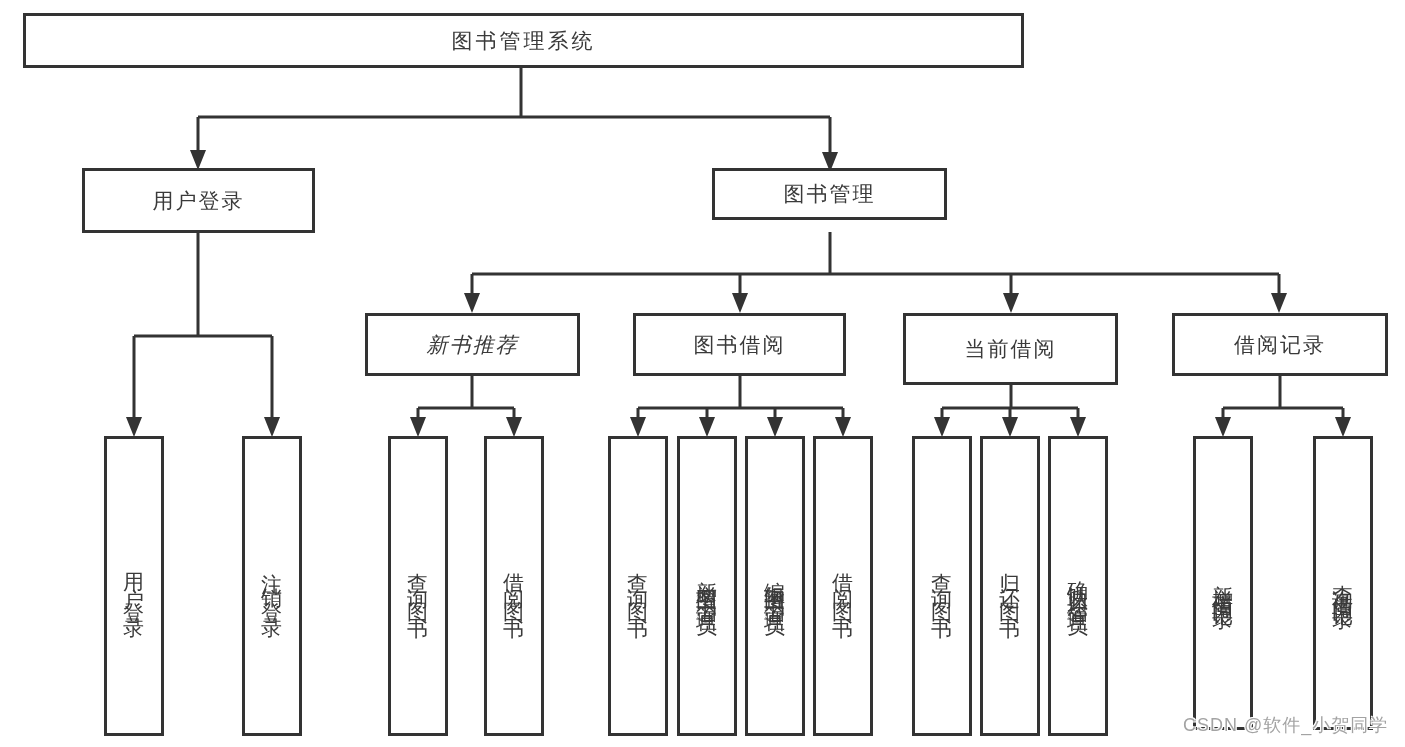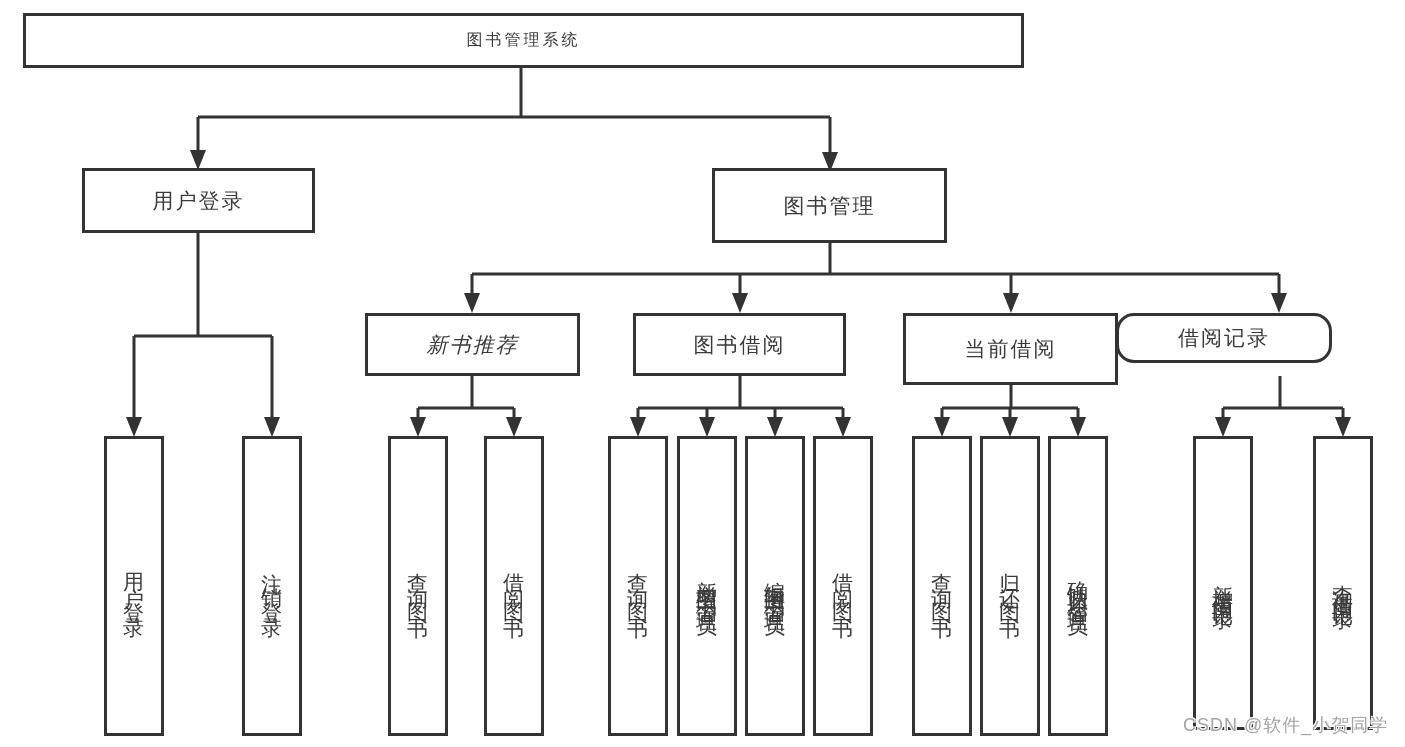--- a/index.html
+++ b/index.html
@@ -32,21 +32,21 @@
     align-items: center;
     justify-content: center;
     color: #3a3a3a;
   }
   .node span {
     font-size: 21px;
     letter-spacing: 2px;
     white-space: nowrap;
   }
   .title-box span {
-    font-size: 16px;
+    font-size: 21px;
     letter-spacing: 3px;
   }
   .hdr {  }
   .leaf {
     position: absolute;
     box-sizing: border-box;
     top: 436px;
     width: 60px;
     height: 300px;
     border: 3px solid #333333;
@@ -122,34 +122,34 @@
     </g>
   </svg>
 
   <div class="node title-box" style="left:23px; top:13px; width:1001px; height:55px;">
     <span>图书管理系统</span>
   </div>
 
   <div class="node hdr" style="left:82px; top:168px; width:233px; height:65px;">
     <span>用户登录</span>
   </div>
-  <div class="node hdr" style="left:712px; top:168px; width:235px; height:75px;">
+  <div class="node hdr" style="left:712px; top:168px; width:235px; height:52px;">
     <span>图书管理</span>
   </div>
 
   <div class="node hdr" style="left:365px; top:313px; width:215px; height:63px;font-style:italic;">
     <span>新书推荐</span>
   </div>
   <div class="node hdr" style="left:633px; top:313px; width:213px; height:63px;">
     <span>图书借阅</span>
   </div>
   <div class="node hdr" style="left:903px; top:313px; width:215px; height:72px;">
     <span>当前借阅</span>
   </div>
-  <div class="node hdr" style="left:1116px; top:313px; width:216px; height:50px;border-radius:18px;">
+  <div class="node hdr" style="left:1172px; top:313px; width:216px; height:63px;">
     <span>借阅记录</span>
   </div>
 
   <div class="leaf" style="left:104px;">
     <span class="leaf-label short">用户登录</span>
   </div>
   <div class="leaf" style="left:242px;">
     <span class="leaf-label short">注销登录</span>
   </div>
 

